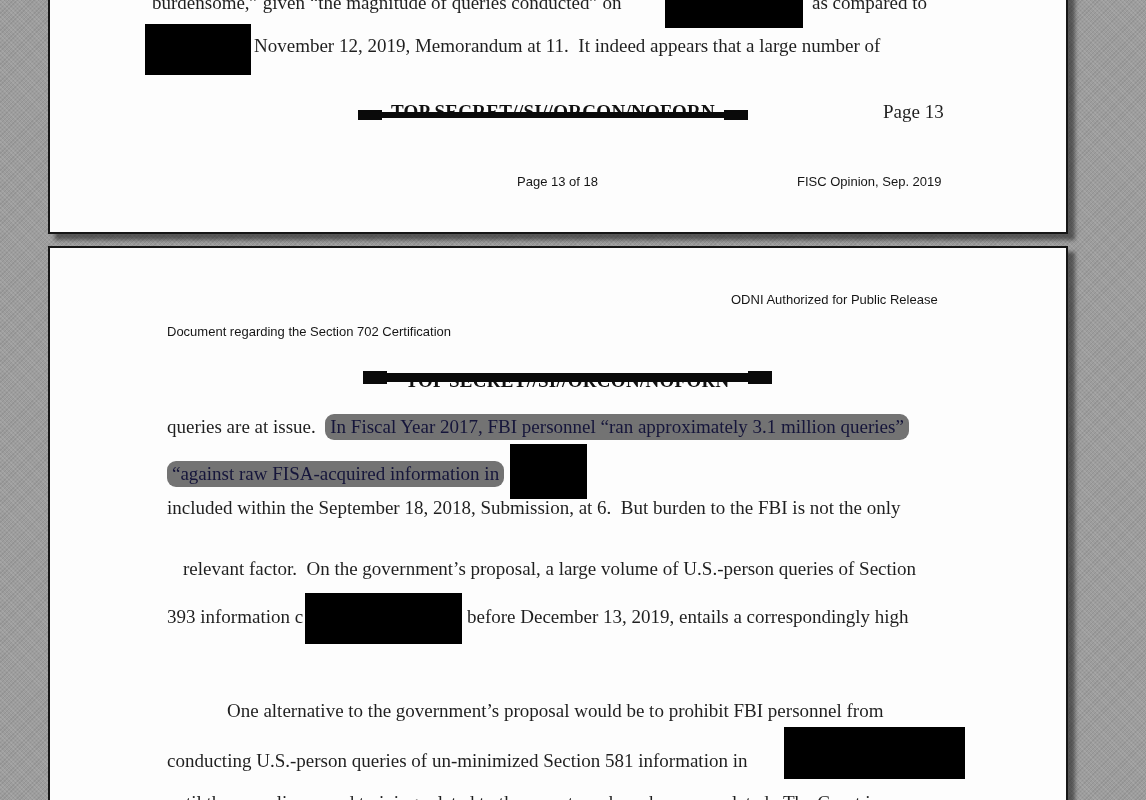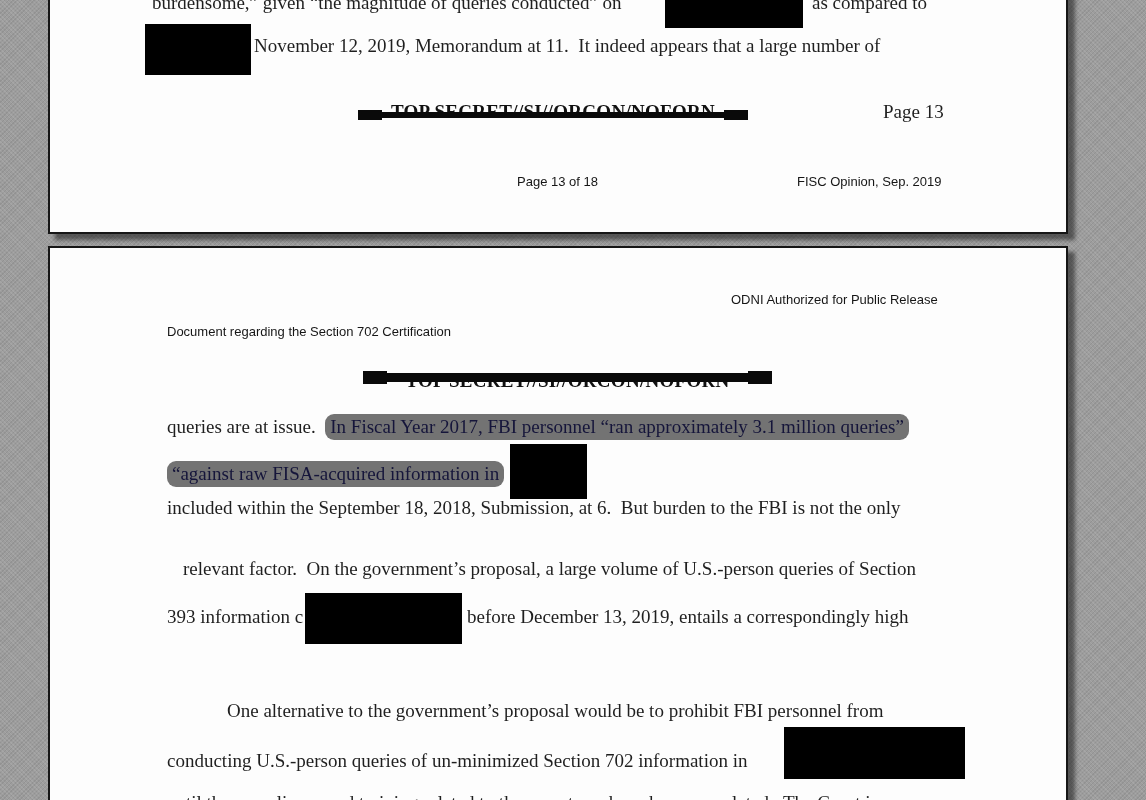--- a/index.html
+++ b/index.html
@@ -95,17 +95,17 @@
 
   <span class="t serif p2-l3">included within the September 18, 2018, Submission, at 6.  But burden to the FBI is not the only</span>
   <span class="t serif p2-l4">relevant factor.  On the government’s proposal, a large volume of U.S.-person queries of Section</span>
 
   <span class="t serif p2-l5">393 information c</span>
   <div class="redact p2-r4"></div>
   <span class="t serif p2-l5b">before December 13, 2019, entails a correspondingly high</span>
 
   <span class="t serif p2-l7">One alternative to the government’s proposal would be to prohibit FBI personnel from</span>
 
-  <span class="t serif p2-l8">conducting U.S.-person queries of un-minimized Section 702 information in</span>
+  <span class="t serif p2-l8">conducting U.S.-person queries of un-minimized Section 581 information in</span>
   <div class="redact p2-r5"></div>
 
   <span class="t serif p2-l9">until the compliance and training related to those systems have been completed.  The Court is</span>
 </section>
 
 </body></html>

